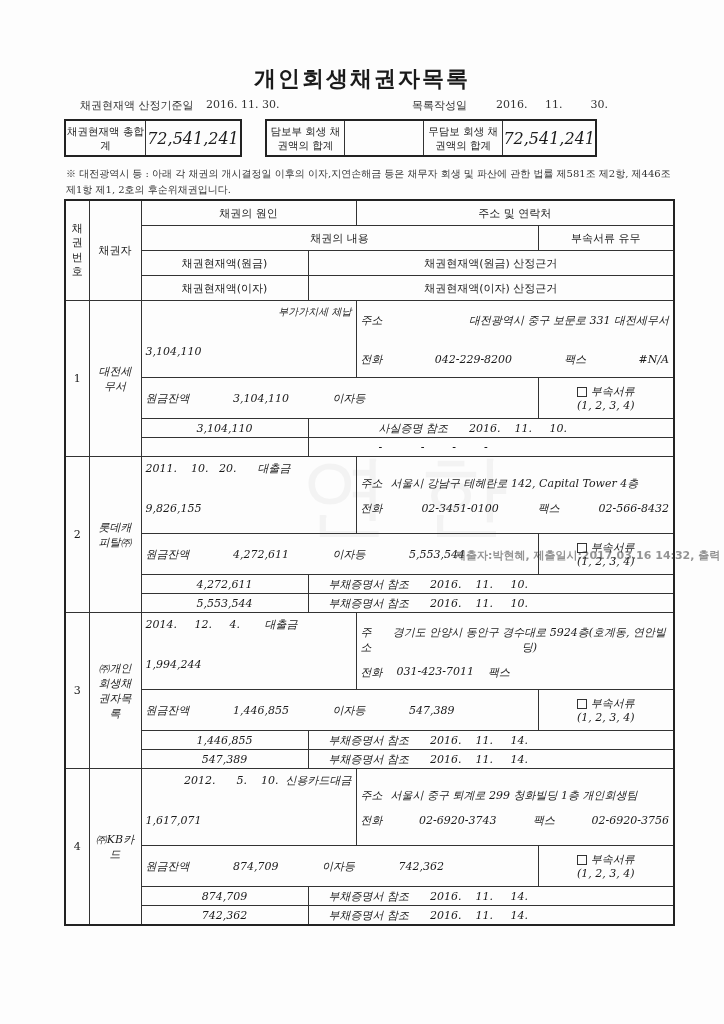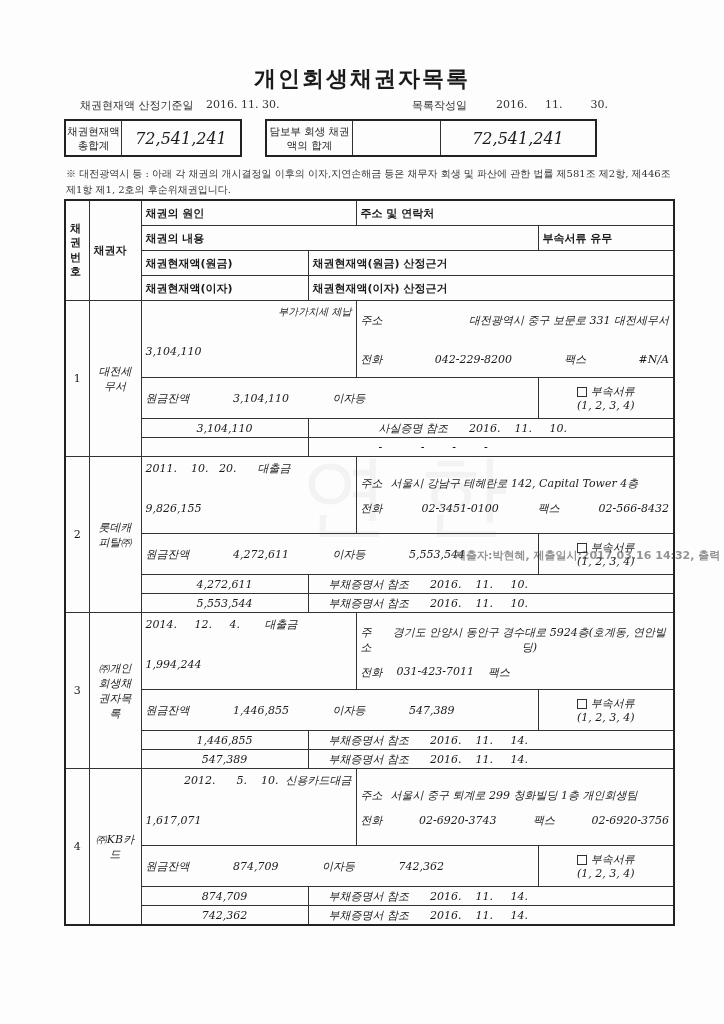--- a/index.html
+++ b/index.html
@@ -9,21 +9,21 @@
   .title { left:0; width:724px; top:64px; text-align:center; font-size:22px; font-weight:bold; letter-spacing:2px; font-family:"DejaVu Sans", sans-serif; }
   .meta { top:98px; font-size:11px; color:#333; }
   .summary { top:119px; height:38px; border:2px solid #222; box-sizing:border-box; display:flex; font-size:10.5px; }
   .summary > div { display:flex; align-items:center; justify-content:center; text-align:center; box-sizing:border-box; }
   .summary .lbl { border-right:1px solid #333; line-height:1.35; }
   .summary .val { font-style:italic; font-size:16px; }
   .note { left:66px; top:166px; width:610px; font-size:10px; line-height:1.55; color:#333; }
   table.main { position:absolute; left:64px; top:199px; width:609px; border-collapse:collapse; table-layout:fixed; }
   table.main td { border:1px solid #333; padding:0 4px; font-size:11px; vertical-align:middle; }
   table.main { border:2px solid #222; }
-  .hdr td { text-align:left; height:24px; font-family:"DejaVu Sans", sans-serif; font-size:10.5px;font-weight:bold; }
+  .hdr td { text-align:center; height:24px; font-family:"DejaVu Sans", sans-serif; font-size:10.5px; }
   .vert { text-align:center; line-height:1.3; font-size:11px; }
   .it { font-style:italic; }
   .bigsep td { border-top:2px solid #222; }
   .cause { height:50px; vertical-align:top !important; position:relative; }
   .center { text-align:center; }
   .right { text-align:right; }
   .small { font-size:10px; }
   .row-h { height:18px; }
   .mid-h { height:40px; }
   .cb { display:inline-block; width:8px; height:8px; border:1px solid #333; margin-right:4px; vertical-align:middle; }
@@ -35,26 +35,27 @@
 <body>
 
 <div class="abs title">개인회생채권자목록</div>
 
 <div class="abs meta" style="left:80px;">채권현재액 산정기준일</div>
 <div class="abs meta" style="left:206px;">2016.  11.   30.</div>
 <div class="abs meta" style="left:412px;">목록작성일</div>
 <div class="abs meta" style="left:496px; white-space:pre;">2016.     11.        30.</div>
 
 <div class="abs summary" style="left:64px; width:178px;">
-  <div class="lbl" style="width:56px;">채권현재액 총합계</div>
+  <div class="lbl" style="width:80px;">채권현재액 총합계</div>
   <div class="val" style="flex:1;">72,541,241</div>
 </div>
 <div class="abs summary" style="left:265px; width:332px;">
   <div class="lbl" style="width:86px;">담보부 회생 채권액의 합계</div>
   <div class="lbl val" style="width:88px;"></div>
+  <div class="lbl" style="width:88px;">무담보 회생 채권액의 합계</div>
   <div class="val" style="flex:1;">72,541,241</div>
 </div>
 
 <div class="abs note">※ 대전광역시 등 : 아래 각 채권의 개시결정일 이후의 이자,지연손해금 등은 채무자 회생 및 파산에 관한 법률 제581조 제2항, 제446조 제1항 제1, 2호의 후순위채권입니다.</div>
 
 <div class="abs wm">연 한</div>
 
 <table class="main">
   <colgroup>
     <col style="width:24px">

